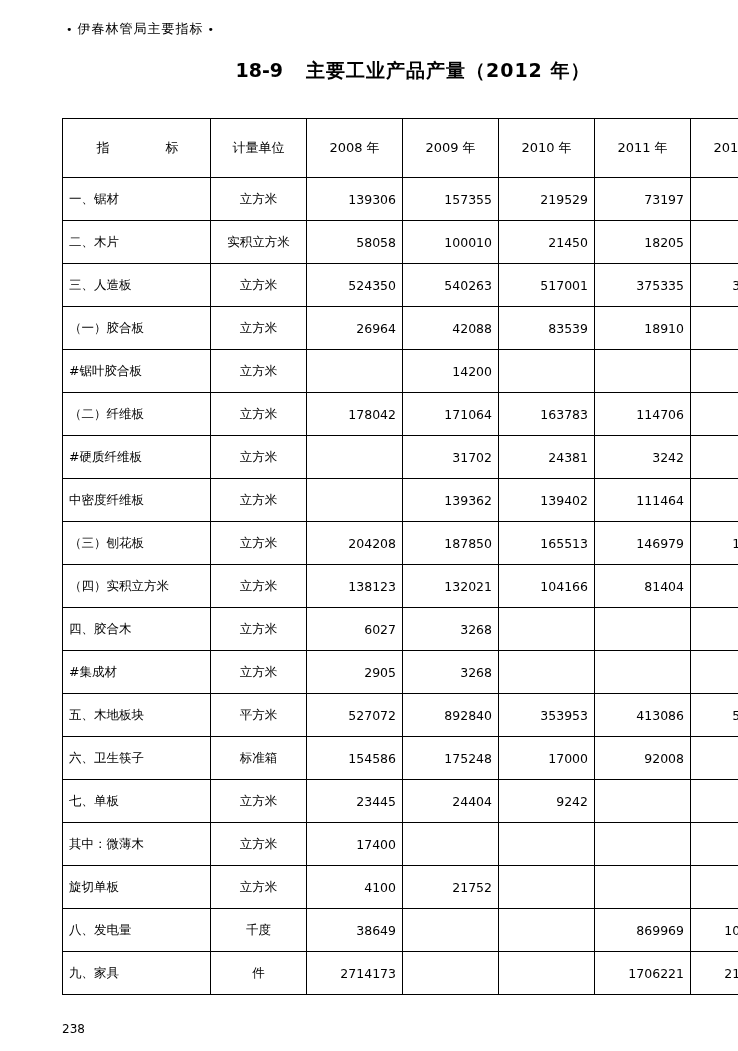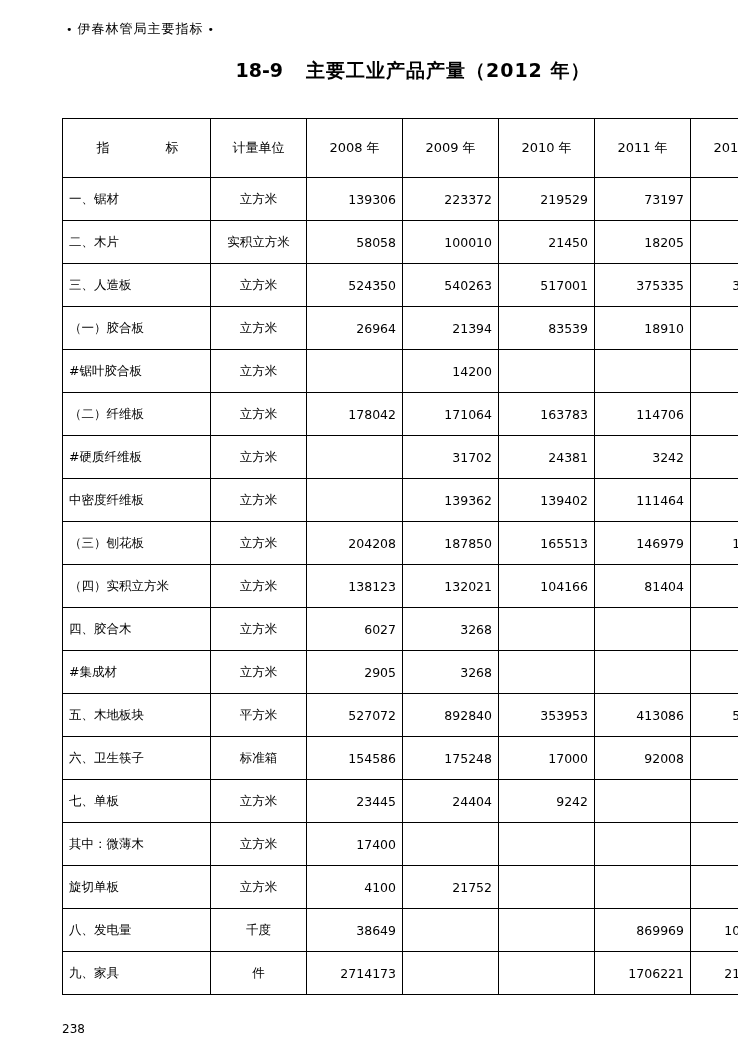--- a/index.html
+++ b/index.html
@@ -125,21 +125,21 @@
         <th class="c-yr">2010 年</th>
         <th class="c-yr">2011 年</th>
         <th class="c-yr">2012 年</th>
       </tr>
     </thead>
     <tbody id="tbody">
         <tr>
           <td class="ind lv0">一、锯材</td>
           <td class="unit">立方米</td>
           <td class="val">139306</td>
-          <td class="val">223372</td>
+          <td class="val">157355</td>
           <td class="val">219529</td>
           <td class="val">73197</td>
           <td class="val">94961</td>
         </tr>
         <tr>
           <td class="ind lv0">二、木片</td>
           <td class="unit">实积立方米</td>
           <td class="val">58058</td>
           <td class="val">100010</td>
           <td class="val">21450</td>
@@ -152,21 +152,21 @@
           <td class="val">524350</td>
           <td class="val">540263</td>
           <td class="val">517001</td>
           <td class="val">375335</td>
           <td class="val">330427</td>
         </tr>
         <tr>
           <td class="ind lv1">（一）胶合板</td>
           <td class="unit">立方米</td>
           <td class="val">26964</td>
-          <td class="val">21394</td>
+          <td class="val">42088</td>
           <td class="val">83539</td>
           <td class="val">18910</td>
           <td class="val">15724</td>
         </tr>
         <tr>
           <td class="ind lv3">#锯叶胶合板</td>
           <td class="unit">立方米</td>
           <td class="val"></td>
           <td class="val">14200</td>
           <td class="val"></td>

